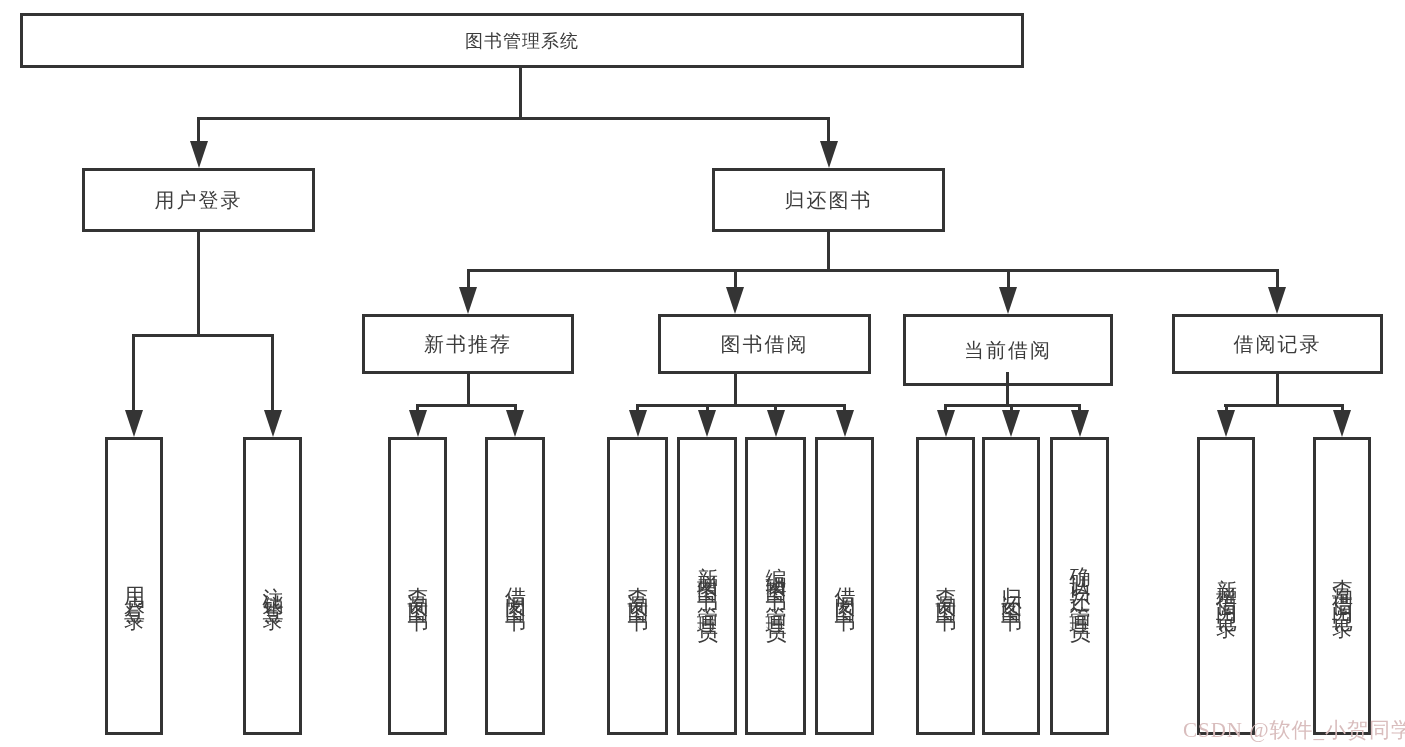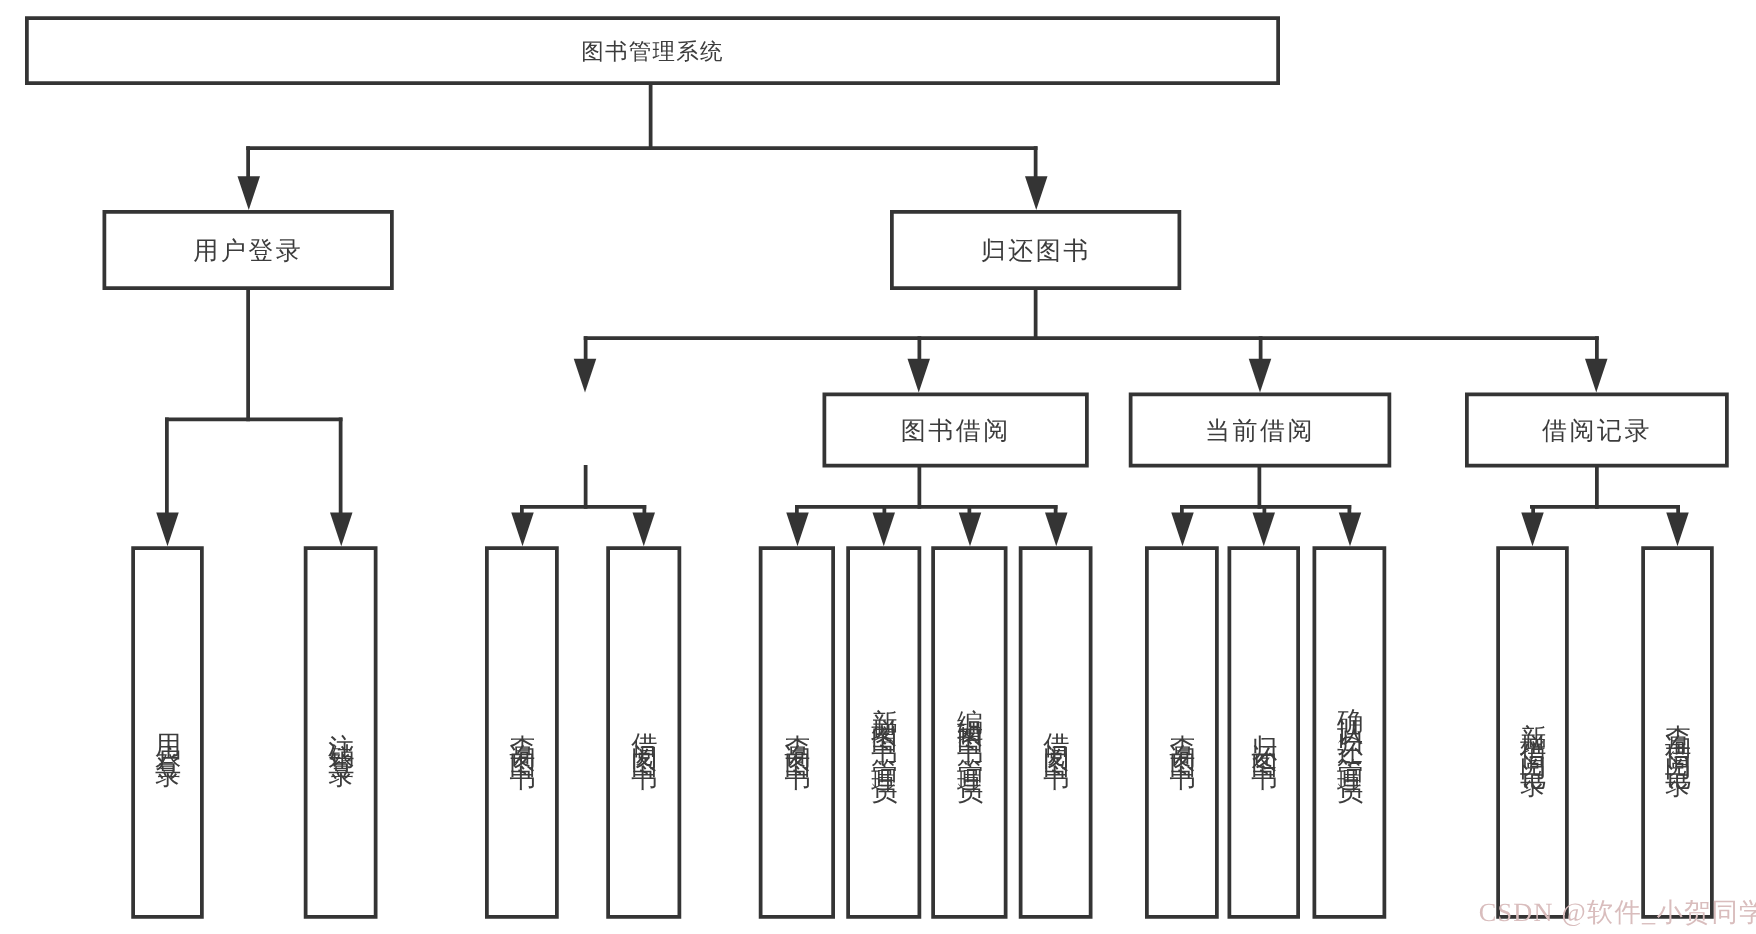--- a/index.html
+++ b/index.html
@@ -38,26 +38,29 @@
   </div>
 
   <div class="node h" style="left:82px;top:168px;width:233px;height:64px">
     <span>用户登录</span>
   </div>
 
   <div class="node h" style="left:712px;top:168px;width:233px;height:64px">
     <span>归还图书</span>
   </div>
 
+  <div class="node h" style="left:362px;top:314px;width:212px;height:60px">
+    <span>新书推荐</span>
+  </div>
 
   <div class="node h" style="left:658px;top:314px;width:213px;height:60px">
     <span>图书借阅</span>
   </div>
 
-  <div class="node h" style="left:903px;top:314px;width:210px;height:60px">
+  <div class="node h" style="left:903px;top:314px;width:210px;height:72px">
     <span>当前借阅</span>
   </div>
 
   <div class="node h" style="left:1172px;top:314px;width:211px;height:60px">
     <span>借阅记录</span>
   </div>
 
   <div class="node leaf" style="left:105px;top:437px;width:58px;height:298px">
     <span class="vtext">用户登录</span>
   </div>

